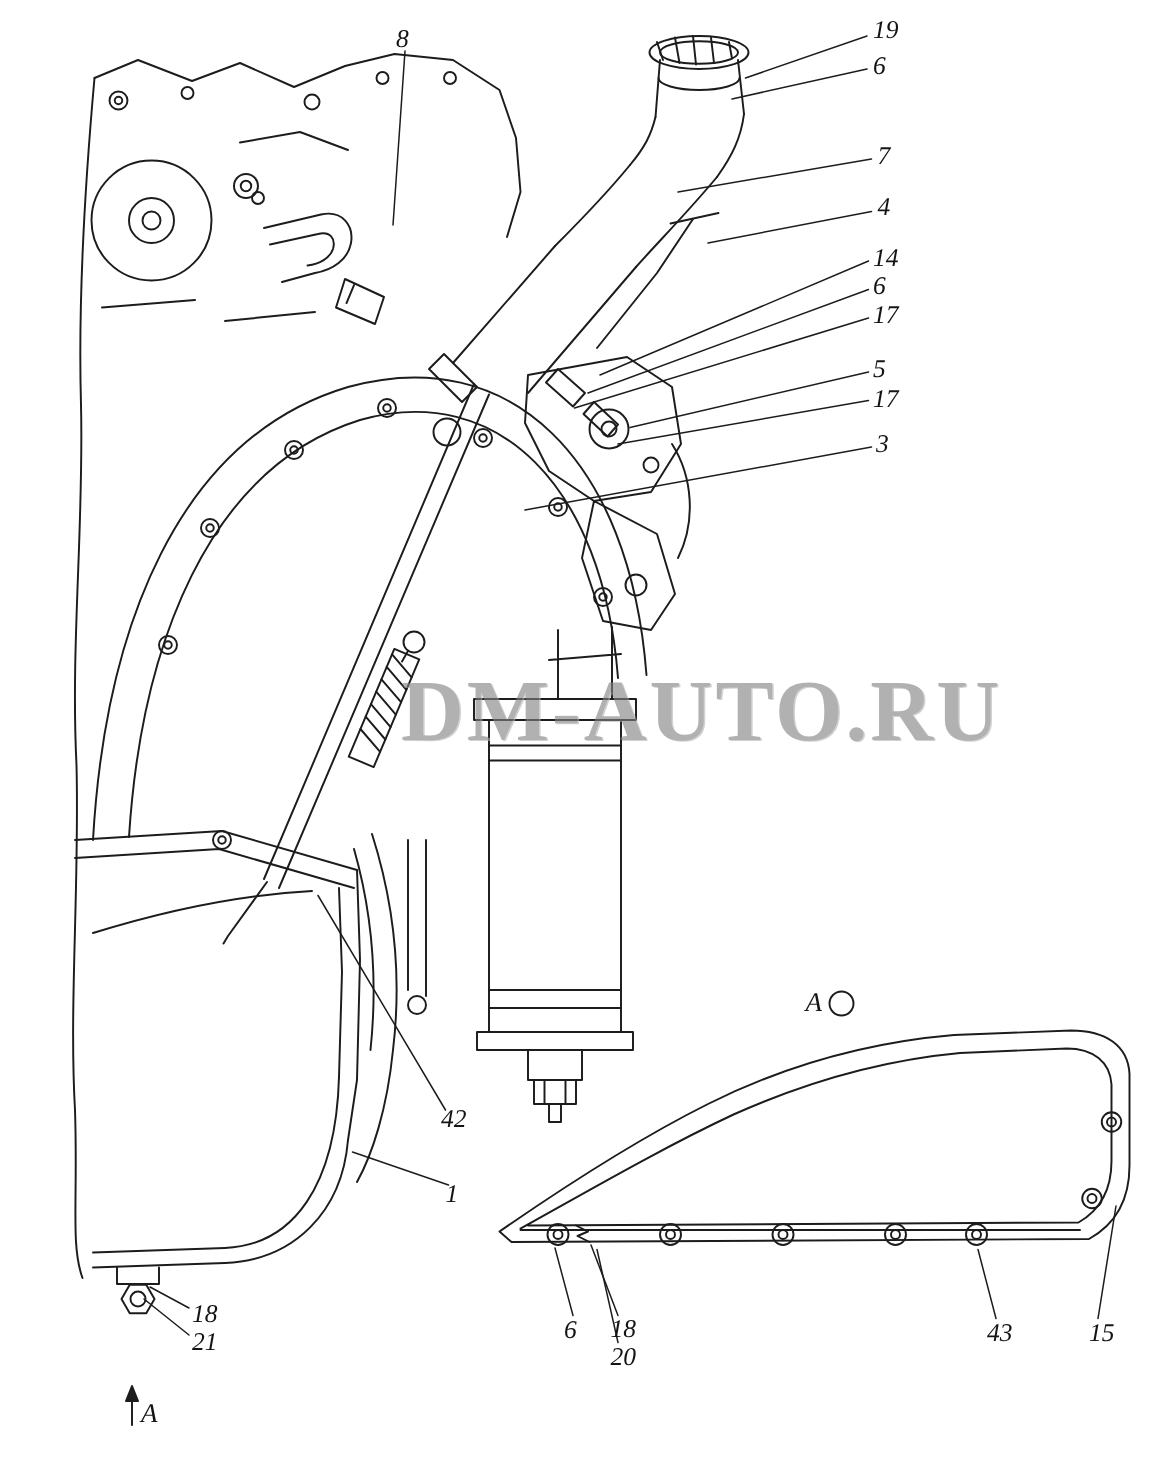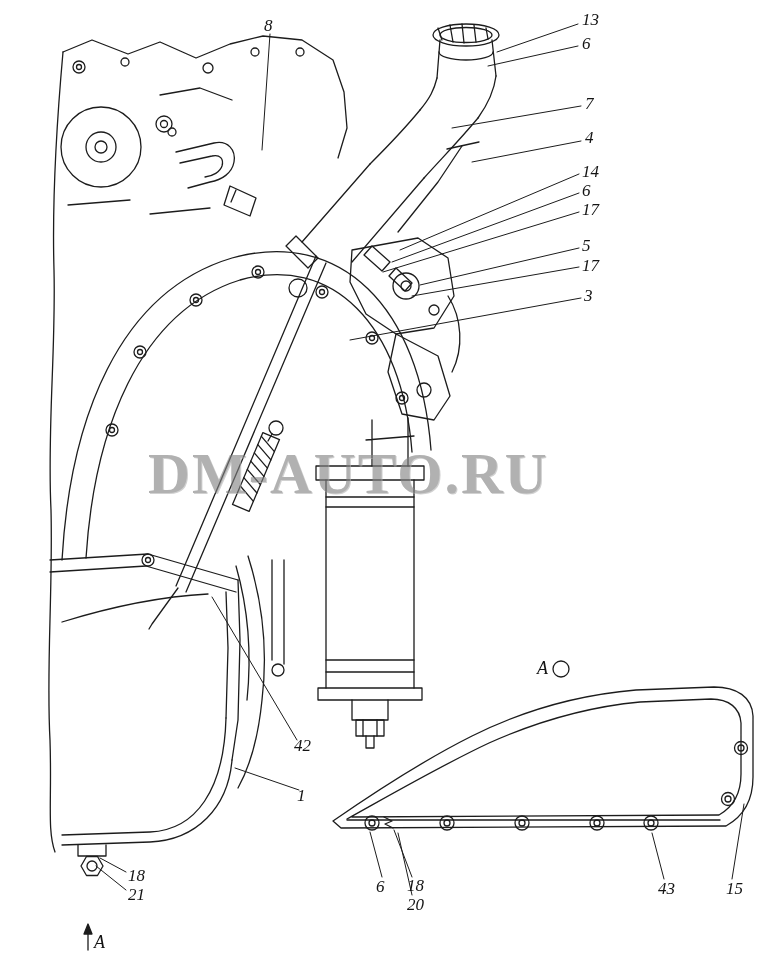--- a/index.html
+++ b/index.html
@@ -26,20 +26,21 @@
   #watermark{
     position:absolute;
     left:148px;top:440px;
     width:520px;
     font:bold 58px "Liberation Serif", serif;
     letter-spacing:2px;
     color:#838383;
     opacity:0.62;
     text-shadow:1px 1px 0 #b5b5b5;
     pointer-events:none;
+    text-align:right;
   }
 </style>
 </head>
 <body>
 
 <div id="stage">
 
   <svg id="drawing" width="780" height="978" viewBox="0 0 780 978" stroke="#1c1c1c" stroke-width="1.3" fill="none" stroke-linecap="round" stroke-linejoin="round">
 
     <g>
@@ -211,21 +212,21 @@
 
     <g>
       <path d="M 88,926 L 88,950"></path>
       <polygon points="84,934 88,924 92,934" fill="#1c1c1c"></polygon>
     </g>
   </svg>
 
   <div id="watermark">DM-AUTO.RU</div>
 
   <span class="callout" style="left:264px;top:16px">8</span>
-  <span class="callout" style="left:582px;top:10px">13</span>
+  <span class="callout" style="left:582px;top:10px">19</span>
   <span class="callout" style="left:582px;top:34px">6</span>
   <span class="callout" style="left:585px;top:94px">7</span>
   <span class="callout" style="left:585px;top:128px">4</span>
   <span class="callout" style="left:582px;top:162px">14</span>
   <span class="callout" style="left:582px;top:181px">6</span>
   <span class="callout" style="left:582px;top:200px">17</span>
   <span class="callout" style="left:582px;top:236px">5</span>
   <span class="callout" style="left:582px;top:256px">17</span>
   <span class="callout" style="left:584px;top:286px">3</span>
   <span class="callout" style="left:294px;top:736px">42</span>

